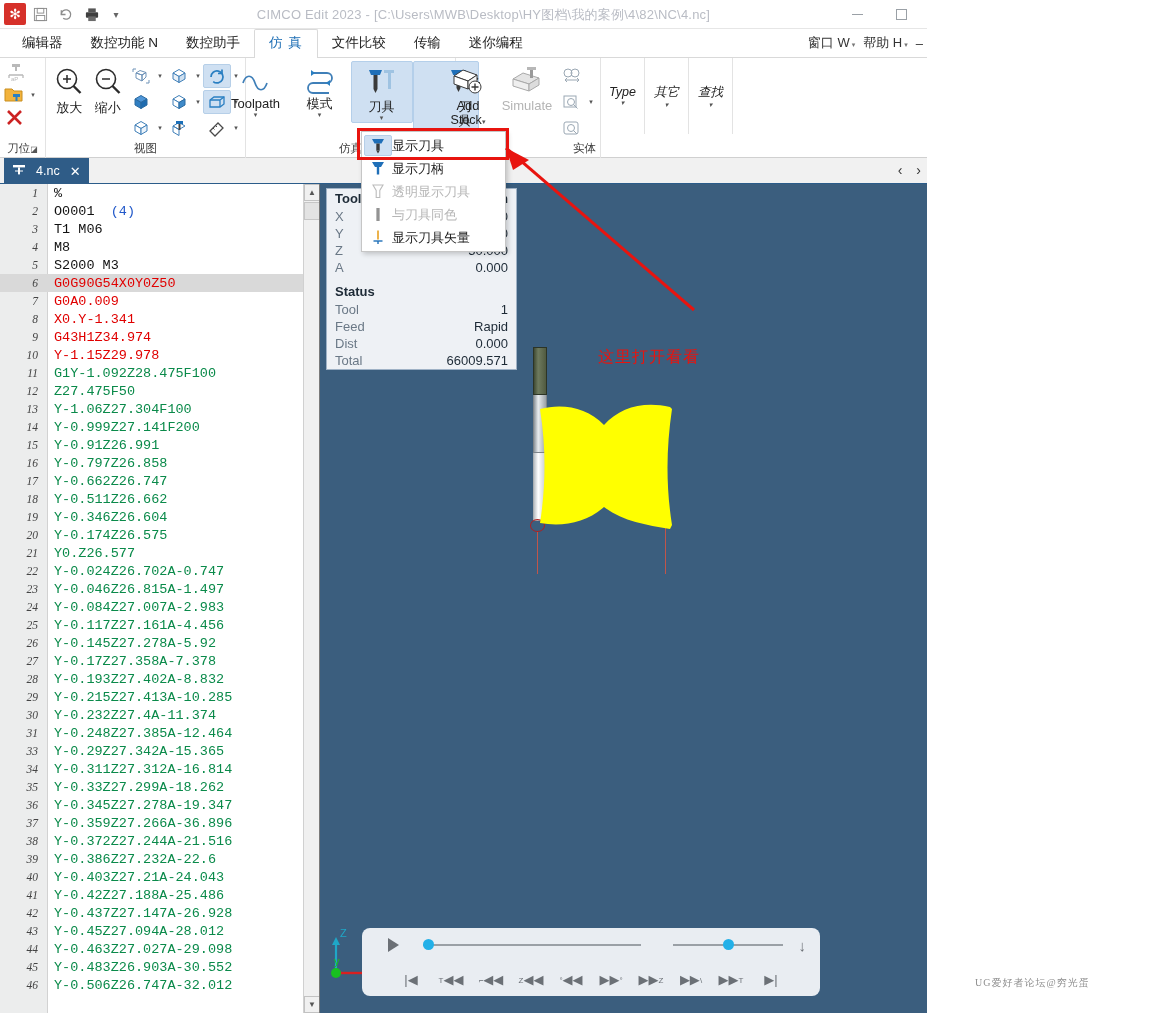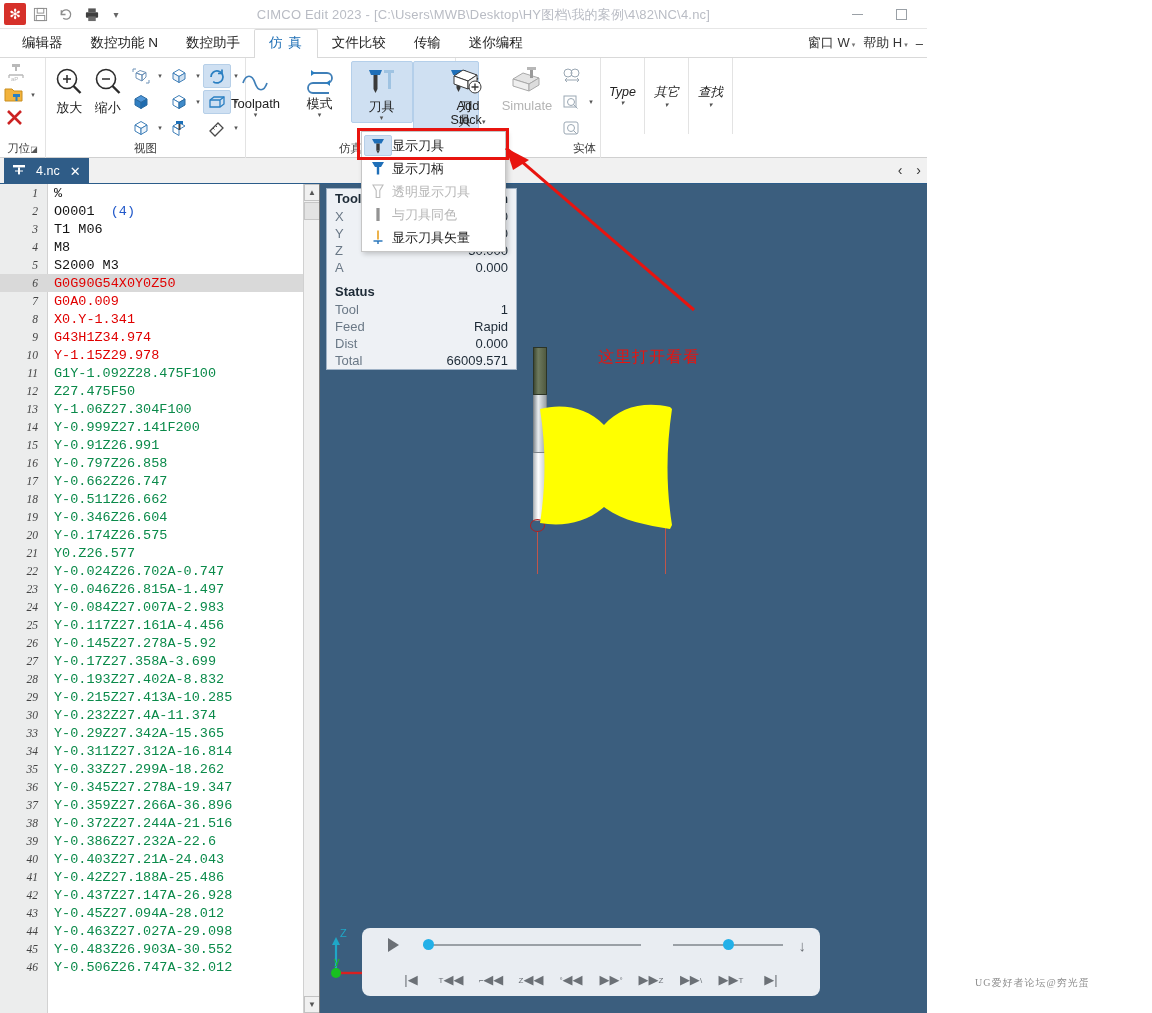--- a/index.html
+++ b/index.html
@@ -568,33 +568,37 @@
           <div class="crow">
             <span class="cnum">25</span>
             <span class="ctext c-green">Y-0.117Z27.161A-4.456</span>
           </div>
           <div class="crow">
             <span class="cnum">26</span>
             <span class="ctext c-green">Y-0.145Z27.278A-5.92</span>
           </div>
           <div class="crow">
             <span class="cnum">27</span>
-            <span class="ctext c-green">Y-0.17Z27.358A-3.699</span>
+            <span class="ctext c-green">Y-0.17Z27.358A-7.378</span>
           </div>
           <div class="crow">
             <span class="cnum">28</span>
             <span class="ctext c-green">Y-0.193Z27.402A-8.832</span>
           </div>
           <div class="crow">
             <span class="cnum">29</span>
             <span class="ctext c-green">Y-0.215Z27.413A-10.285</span>
           </div>
           <div class="crow">
             <span class="cnum">30</span>
             <span class="ctext c-green">Y-0.232Z27.4A-11.374</span>
+          </div>
+          <div class="crow">
+            <span class="cnum">31</span>
+            <span class="ctext c-green">Y-0.248Z27.385A-12.464</span>
           </div>
           <div class="crow">
             <span class="cnum">33</span>
             <span class="ctext c-green">Y-0.29Z27.342A-15.365</span>
           </div>
           <div class="crow">
             <span class="cnum">34</span>
             <span class="ctext c-green">Y-0.311Z27.312A-16.814</span>
           </div>
           <div class="crow">

